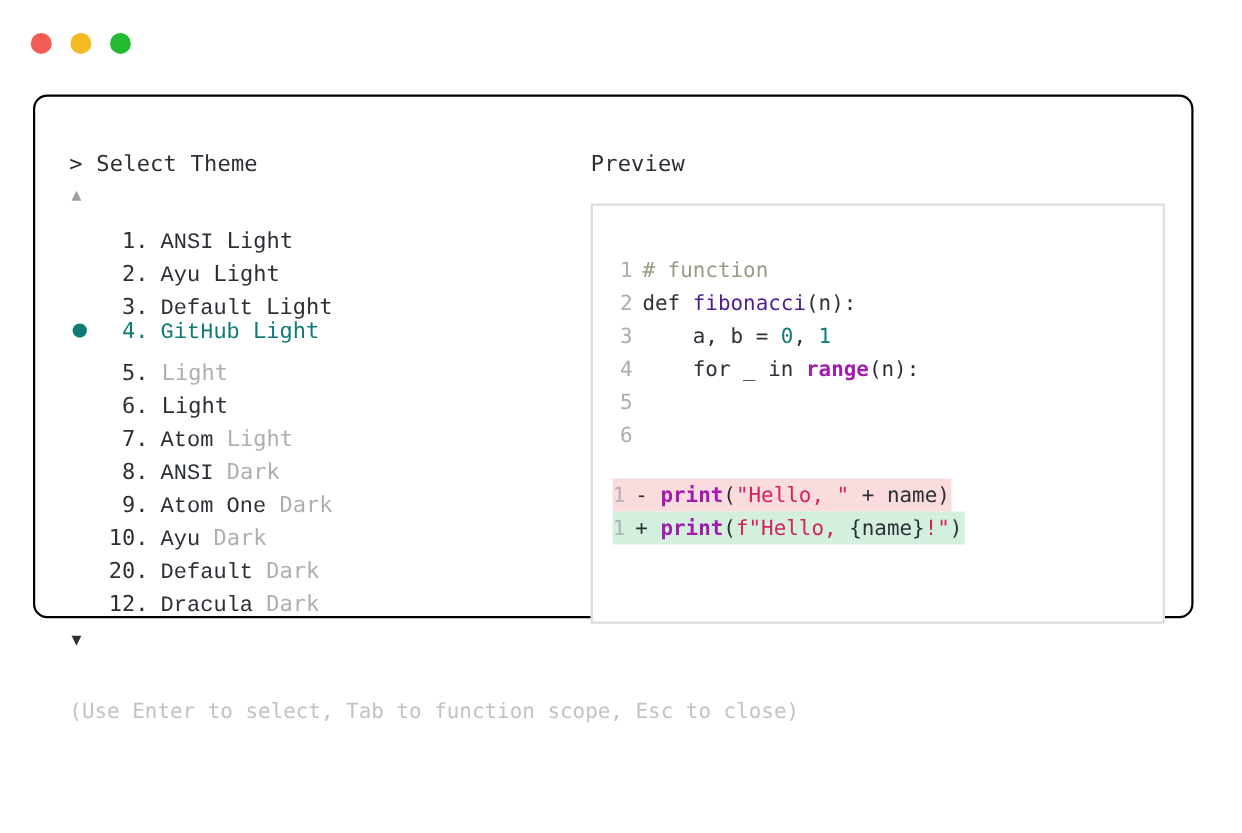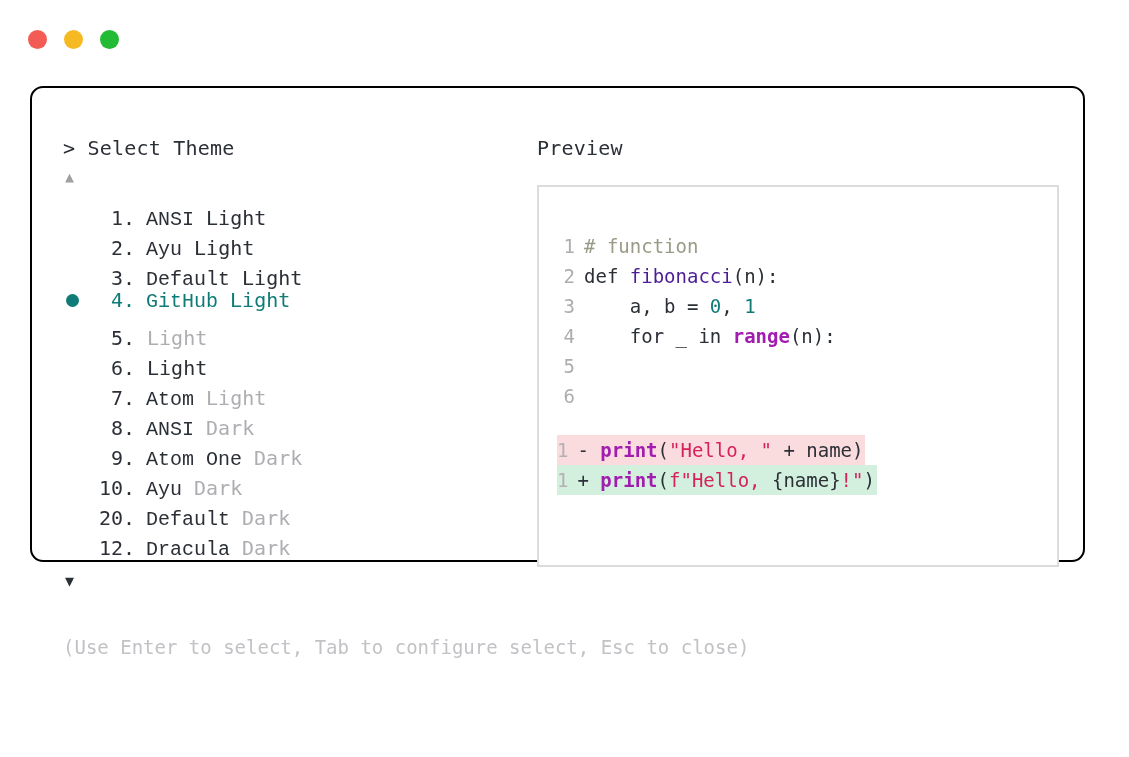--- a/index.html
+++ b/index.html
@@ -221,21 +221,21 @@
           <li class="theme-item"><span class="bullet-cell"></span><span class="idx">7.</span><span class="name">Atom</span><span class="variant muted"> Light</span></li>
           <li class="theme-item"><span class="bullet-cell"></span><span class="idx">8.</span><span class="name">ANSI</span><span class="variant muted"> Dark</span></li>
           <li class="theme-item"><span class="bullet-cell"></span><span class="idx">9.</span><span class="name">Atom One</span><span class="variant muted"> Dark</span></li>
           <li class="theme-item"><span class="bullet-cell"></span><span class="idx">10.</span><span class="name">Ayu</span><span class="variant muted"> Dark</span></li>
           <li class="theme-item"><span class="bullet-cell"></span><span class="idx">20.</span><span class="name">Default</span><span class="variant muted"> Dark</span></li>
           <li class="theme-item"><span class="bullet-cell"></span><span class="idx">12.</span><span class="name">Dracula</span><span class="variant muted"> Dark</span></li>
         </ul>
       <div class="arrow arrow-down">▼</div>
     </div>
 
-    <div class="hint">(Use Enter to select, Tab to configure select, Esc to close)</div>
+    <div class="hint">(Use Enter to select, Tab to function scope, Esc to close)</div>
 
     <div class="right-col">
       <div class="panel-title">Preview</div>
       <div class="preview-box">
         <div id="code-block">
             <div class="code-line"><span class="lineno">1</span><span class="code-text"><span class="tok-comment"># function</span></span></div>
             <div class="code-line"><span class="lineno">2</span><span class="code-text"><span class="tok-plain">def </span><span class="tok-func">fibonacci</span><span class="tok-plain">(n):</span></span></div>
             <div class="code-line"><span class="lineno">3</span><span class="code-text"><span class="tok-plain">    a, b = </span><span class="tok-num">0</span><span class="tok-plain">, </span><span class="tok-num">1</span></span></div>
             <div class="code-line"><span class="lineno">4</span><span class="code-text"><span class="tok-plain">    for _ in </span><span class="tok-builtin">range</span><span class="tok-plain">(n):</span></span></div>
             <div class="code-line"><span class="lineno">5</span></div>

